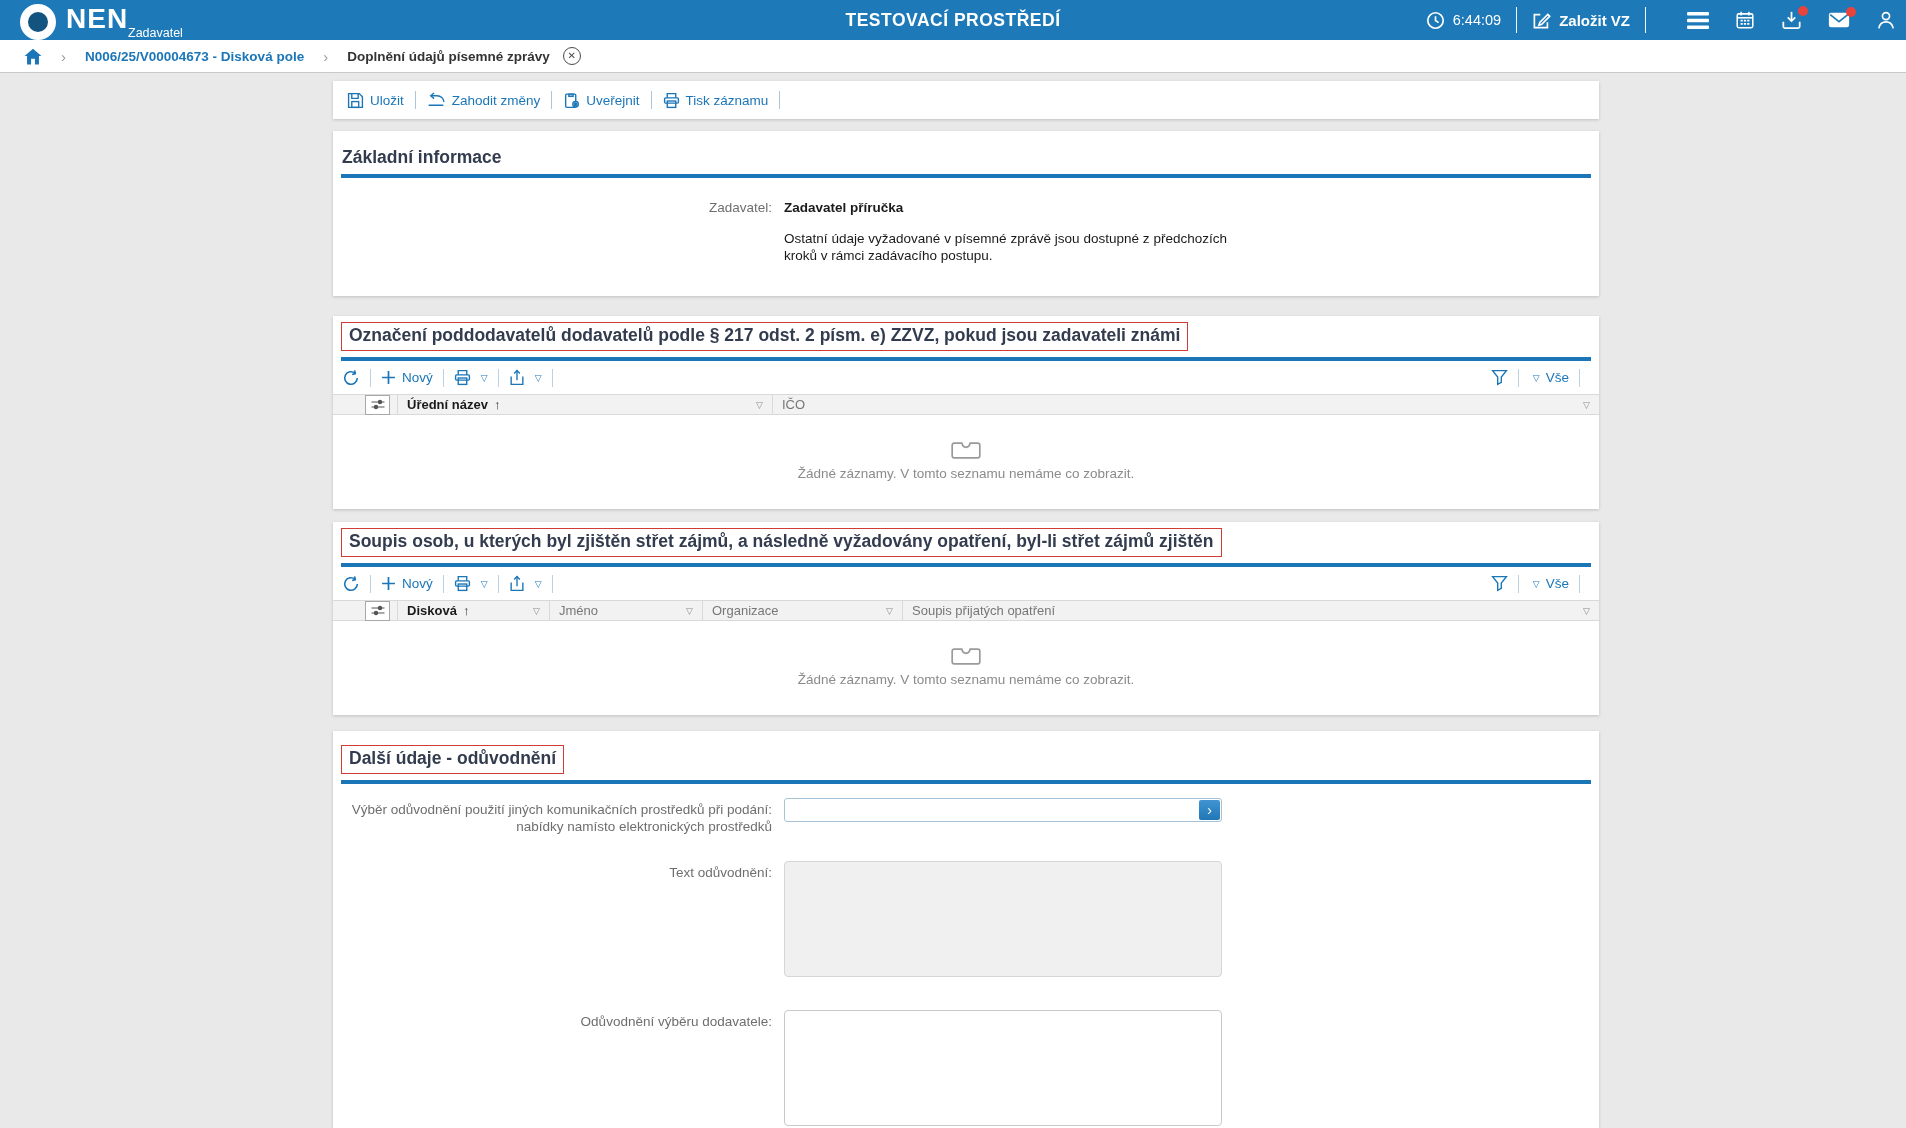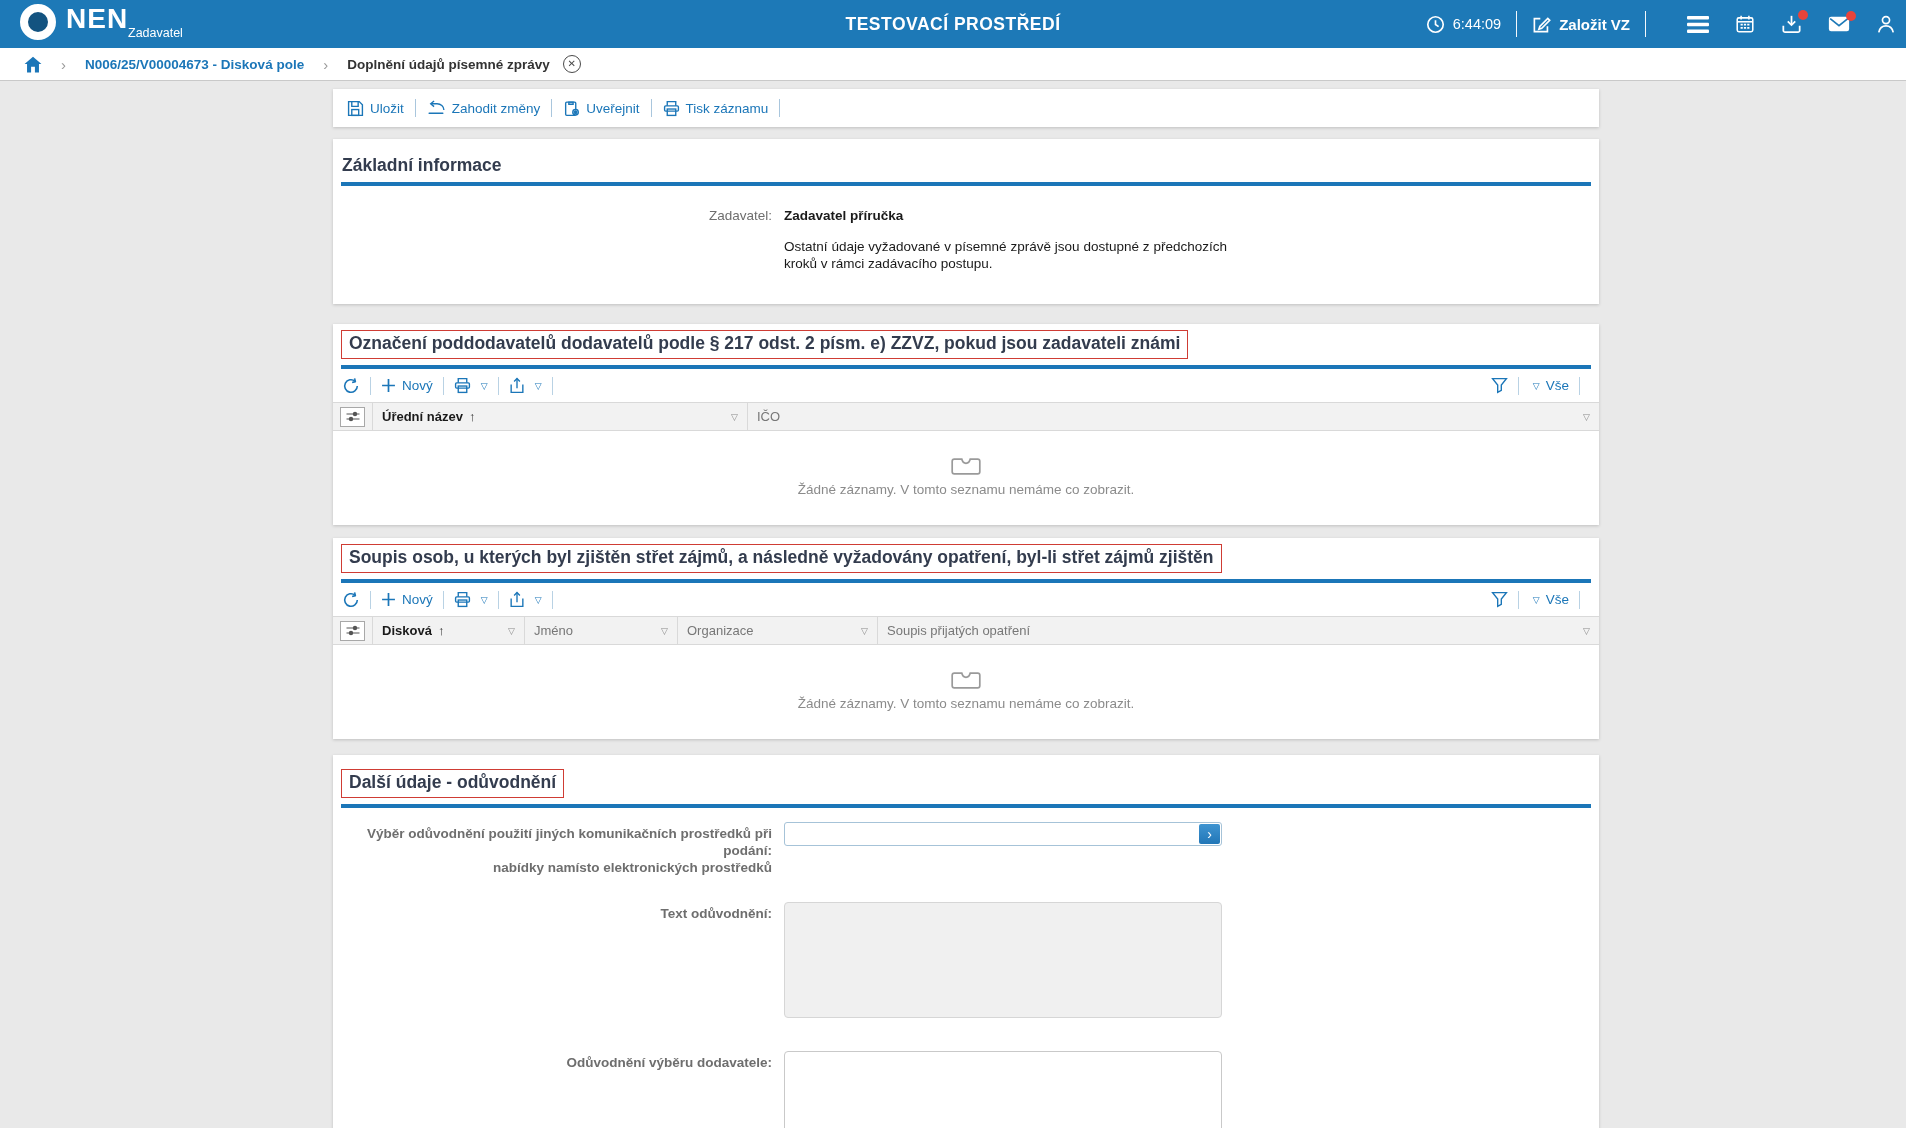--- a/index.html
+++ b/index.html
@@ -5,21 +5,21 @@
   * { box-sizing: border-box; }
   html,body { margin:0; padding:0; }
   body {
     width:1906px; height:1128px; overflow:hidden;
     background:#e9e9e9;
     font-family:"Liberation Sans", sans-serif;
     color:#222;
   }
   
   .topbar {
-    height:48px; background:#1d79b7; color:#fff;
+    height:40px; background:#1d79b7; color:#fff;
     display:flex; align-items:center; position:relative;
   }
   .logo-wrap { display:flex; align-items:flex-start; padding-left:20px; position:relative; height:100%; }
   .logo-circle {
     width:36px; height:36px; border-radius:50%;
     border:8px solid #fff; background:#135380; margin-top:4px;
   }
   .logo-text { font-size:28px; font-weight:bold; letter-spacing:1px; margin-left:10px; margin-top:3px; }
   .logo-sub { position:absolute; left:128px; top:26px; font-size:12.5px; }
   .env-title {
@@ -66,37 +66,37 @@
   .info-note { margin-left:451px; width:443px; margin-top:15px; font-size:13.5px; color:#1a1a1a; text-align:justify; line-height:17px; }
   
   .card-grid { margin-top:20px; padding-bottom:2px; }
   .card-grid2 { margin-top:13px; }
   .grid-toolbar { height:33px; display:flex; align-items:center; padding:0 9px; color:#1b76b8; }
   .gt-item { display:flex; align-items:center; gap:6px; font-size:13.5px; cursor:pointer; }
   .gt-sep { width:1px; height:18px; background:#b9d2e4; margin:0 10px; }
   .gt-dd { font-size:9px; color:#1b76b8; margin-left:4px; }
   .gt-right { margin-left:auto; display:flex; align-items:center; }
   .tbl-head {
-    height:29px; background:#f2f2f2;
+    height:21px; background:#f2f2f2;
     border-top:1px solid #d9d9d9; border-bottom:1px solid #d9d9d9;
-    display:flex; align-items:stretch; font-size:13px;
+    display:flex; align-items:stretch; font-size:13px;padding-left:25px;
   }
   .th-tools { width:40px; display:flex; align-items:center; justify-content:center; border-right:1px solid #d9d9d9; }
   .tools-box { width:25px; height:20px; border:1px solid #a8a8a8; background:#fff; display:flex; align-items:center; justify-content:center; cursor:pointer; }
   .th-cell { display:flex; align-items:center; justify-content:space-between; padding:0 9px; border-right:1px solid #d9d9d9; color:#777; }
   .th-cell:last-child { border-right:none; }
   .th-label { display:flex; align-items:center; gap:6px; }
   .th-cell.sorted .th-label { color:#1a1a1a; font-weight:bold; }
   .sort-arrow { font-size:13px; color:#333; }
   .th-dd { font-size:9px; color:#8a8a8a; cursor:pointer; }
   .tbl-empty { height:92px; display:flex; flex-direction:column; align-items:center; justify-content:center; gap:7px; color:#8b8b8b; font-size:13.5px; }
   
   .card-form { margin-top:16px; min-height:382px; padding-top:8px; }
   .form-row { display:flex; align-items:flex-start; font-size:13.5px; }
-  .f-label { width:439px; text-align:right; color:#6e6e6e; line-height:17px; padding-top:3px;font-weight:bold; }
+  .f-label { width:439px; text-align:right; color:#6e6e6e; line-height:17px; padding-top:3px; }
   .f-ctl { margin-left:12px; }
   .row1 { margin-top:14px; }
   .row2 { margin-top:26px; }
   .row3 { margin-top:30px; }
   .sel-wrap { width:438px; height:24px; border:1px solid #a6c3d8; border-radius:3px; background:#fff; position:relative; }
   .sel-input { position:absolute; left:2px; top:1px; width:406px; height:20px; border:none; outline:none; font-family:inherit; font-size:13px; background:transparent; }
   .sel-btn {
     position:absolute; right:1px; top:1px; width:21px; height:20px;
     background:linear-gradient(#3f94d1,#2176b7); color:#fff; border-radius:2px;
     display:flex; align-items:center; justify-content:center; font-size:14px; cursor:pointer;

